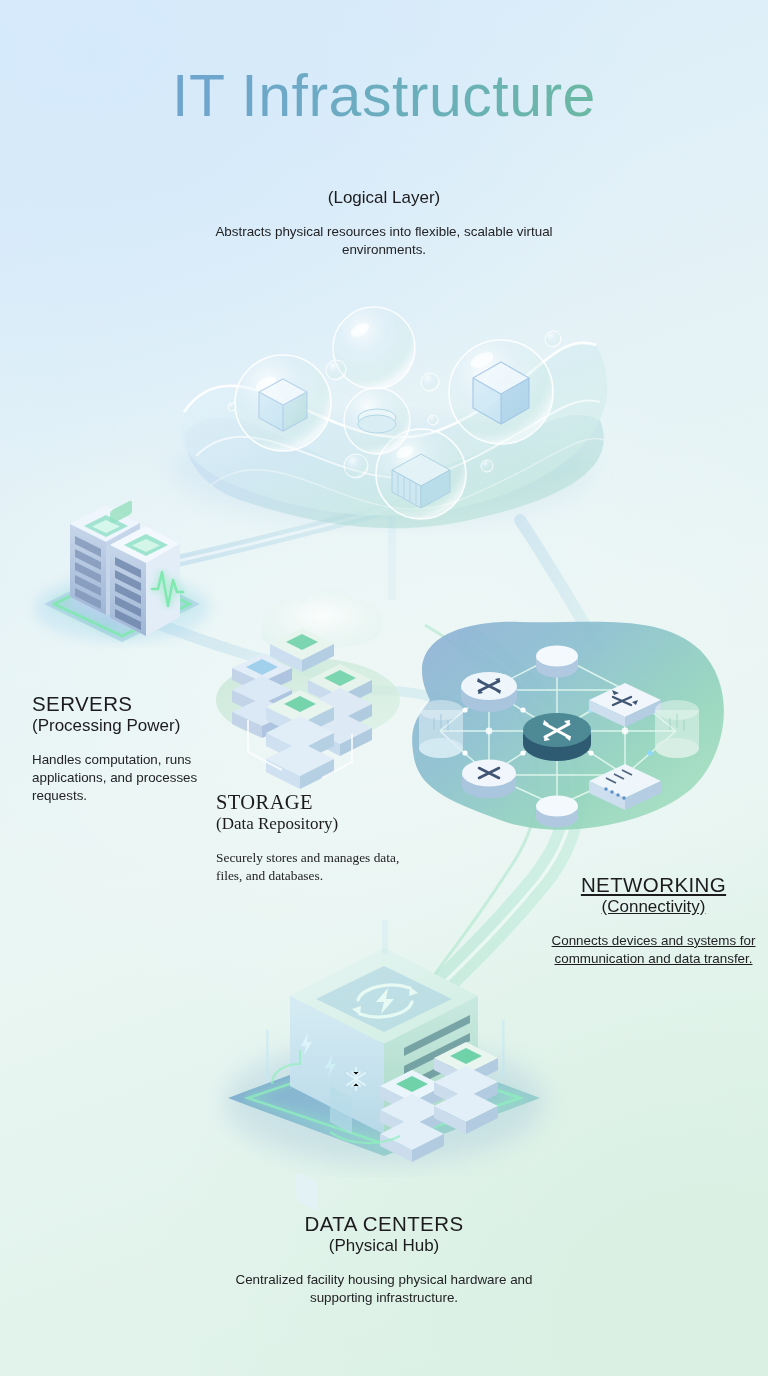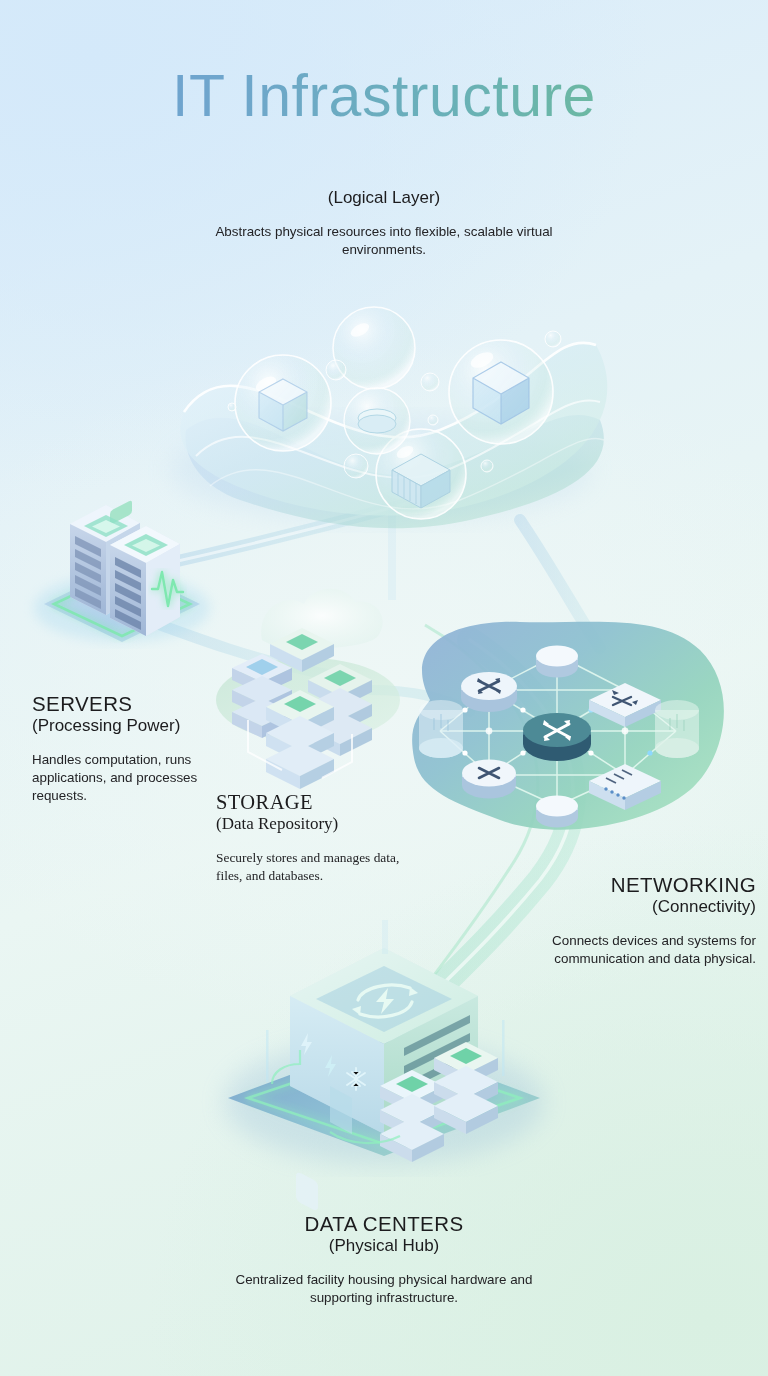--- a/index.html
+++ b/index.html
@@ -29,21 +29,21 @@
     -webkit-text-fill-color:transparent;
   }
   .blk { position:absolute; color:#1c1c1e; }
   .blk .hd { font-size:20.5px; font-weight:400; letter-spacing:0.4px; line-height:1.18; }
   .blk .sub { font-size:17px; font-weight:400; line-height:1.22; }
   .blk .desc { font-size:13.4px; font-weight:400; line-height:1.33; margin-top:14px; color:#232326; }
 
   #blk-virtualization { left:184px; top:188px; width:400px; text-align:center; }
   #blk-servers        { left:32px;  top:692px; width:185px; text-align:left; }
   #blk-storage        { left:216px; top:790px; width:186px; text-align:left;font-family:Liberation Serif, serif; }
-  #blk-networking     { left:551px; top:873px; width:205px; text-align:right; }
+  #blk-networking     { left:551px; top:873px; width:205px; text-align:center;text-decoration:underline; }
   #blk-datacenters    { left:204px; top:1212px; width:360px; text-align:center; }
 </style>
 </head>
 <body>
 
 <div id="stage">
 
   <svg class="layer" viewBox="0 0 768 1376">
     <defs>
       <linearGradient id="gVirtPlane" x1="0" y1="0" x2="1" y2="1">
@@ -530,21 +530,21 @@
 
   <div class="blk" id="blk-storage">
     <div class="hd">STORAGE</div>
     <div class="sub">(Data Repository)</div>
     <div class="desc">Securely stores and manages data, files, and databases.</div>
   </div>
 
   <div class="blk" id="blk-networking">
     <div class="hd">NETWORKING</div>
     <div class="sub">(Connectivity)</div>
-    <div class="desc">Connects devices and systems for communication and data physical.</div>
+    <div class="desc">Connects devices and systems for communication and data transfer.</div>
   </div>
 
   <div class="blk" id="blk-datacenters">
     <div class="hd">DATA CENTERS</div>
     <div class="sub">(Physical Hub)</div>
     <div class="desc">Centralized facility housing physical hardware and supporting infrastructure.</div>
   </div>
 
 </div>
 

